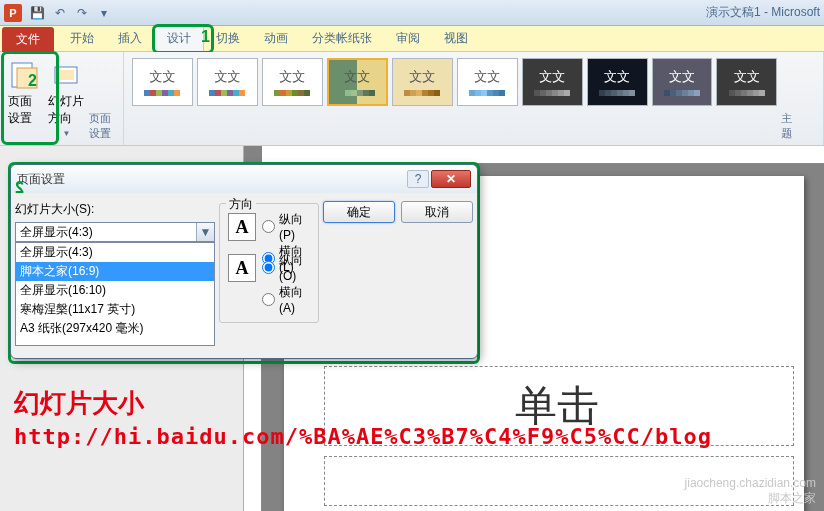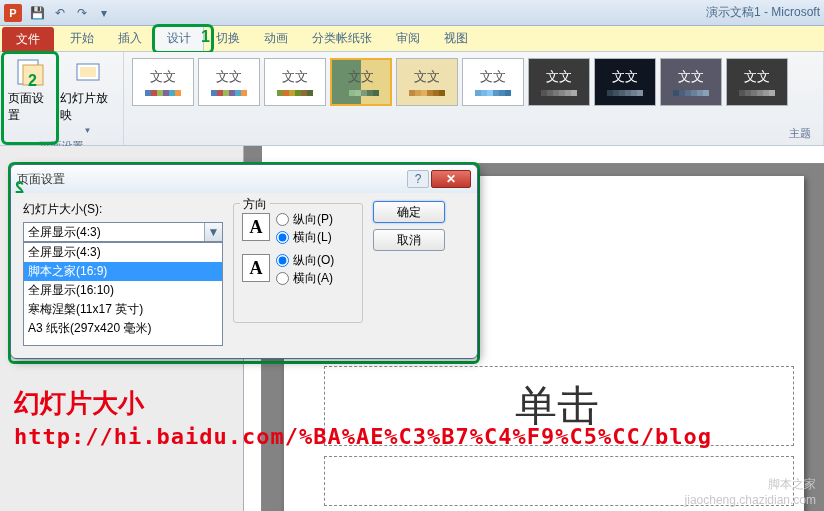--- a/index.html
+++ b/index.html
@@ -9,21 +9,21 @@
 .qat{display:flex;gap:2px;margin-left:6px}
 .qat-btn{width:20px;height:20px;display:flex;align-items:center;justify-content:center;color:#4a6a8a;border-radius:2px}
 .win-title{margin-left:auto;color:#4a6a8a;font-size:12px}
 .ribbon-tabs{height:26px;background:#fef9c3;display:flex;align-items:flex-end;border-bottom:1px solid #c0cbd8;padding-left:2px}
 .tab-file{background:#c0392b;color:#fff;padding:4px 14px;border-radius:3px 3px 0 0;margin-right:4px;position:relative;top:1px}
 .tab{color:#4a6a8a;padding:4px 12px;cursor:pointer;position:relative}
 .tab-active{background:#f5f6f7;border:1px solid #c0cbd8;border-bottom:1px solid #f5f6f7;border-radius:3px 3px 0 0;position:relative;top:1px}
 .anno{position:absolute;color:#009a3d;font-weight:bold;font-size:16px}
 .hl-box{position:absolute;border:3px solid #009a3d;border-radius:6px;pointer-events:none}
 .ribbon-body{height:94px;background:linear-gradient(#f5f6f7,#e9edf2);border-bottom:1px solid #c0cbd8;display:flex;position:relative}
-.rib-group{display:flex;flex-direction:column;align-items:center;padding:2px 4px;border-right:1px solid #d0d8e0}
+.rib-group{display:flex;flex-direction:row;align-items:center;padding:2px 4px;border-right:1px solid #d0d8e0}
 .rib-label{color:#5a7090;font-size:11px;margin-top:auto;padding:2px 0}
 .big-btn{display:flex;flex-direction:column;align-items:center;padding:2px 4px;gap:2px;border-radius:3px;cursor:pointer}
 .big-btn .ico{width:32px;height:32px;display:flex;align-items:center;justify-content:center}
 .themes{display:flex;gap:4px;padding:4px;overflow:hidden}
 .theme-thumb{width:62px;height:48px;border:1px solid #b0b8c0;display:flex;flex-direction:column;align-items:center;justify-content:center;gap:4px;cursor:pointer;padding:2px}
 .theme-thumb .txt{font-size:13px;font-family:"SimSun"}
 .swatch-row{display:flex;gap:0}
 .swatch{width:6px;height:6px}
 .workspace{position:absolute;top:146px;left:0;right:0;bottom:0;display:flex}
 .thumbs-pane{width:244px;background:#ececec;border-right:1px solid #a8b0b8}
@@ -34,34 +34,34 @@
 .placeholder{position:absolute;border:1px dashed #888;display:flex;align-items:center;justify-content:flex-start}
 .ph1{top:190px;left:40px;right:10px;height:80px;font-size:42px;font-family:Liberation Serif, serif;color:#333;padding-left:190px}
 .ph2{top:280px;left:40px;right:10px;height:50px}
 
 .dialog-wrap{position:absolute;top:164px;left:10px;width:468px;background:#f0f0f0;border:1px solid #4a6a8a;border-radius:6px;box-shadow:3px 3px 10px rgba(0,0,0,.35);z-index:50}
 .dlg-title{height:28px;background:linear-gradient(#fdfefe,#e3ecf5);display:flex;align-items:center;padding:0 6px;border-radius:6px 6px 0 0;position:relative}
 .dlg-title-txt{color:#333;font-size:12px}
 .dlg-ctls{margin-left:auto;display:flex;gap:2px}
 .dlg-help{width:22px;height:18px;background:#e8eef5;border:1px solid #b0c0d0;border-radius:2px;display:flex;align-items:center;justify-content:center;color:#4a6a8a;cursor:pointer}
 .dlg-close{width:40px;height:18px;background:linear-gradient(#e57368,#c0392b);border:1px solid #8a2a1f;border-radius:2px;display:flex;align-items:center;justify-content:center;color:#fff;cursor:pointer;font-weight:bold}
-.dlg-body{padding:8px 12px 12px;display:flex;gap:10px}
+.dlg-body{padding:8px 4px 12px;display:flex;gap:4px}
 .dlg-col{display:flex;flex-direction:column}
 .dlg-label{margin-bottom:4px}
 .combo{width:200px;height:20px;border:1px solid #7a8aa0;background:#fff;display:flex;align-items:center;padding:0 4px;position:relative}
 .combo .arrow{position:absolute;right:0;top:0;width:18px;height:18px;background:linear-gradient(#f5f7fa,#d8e0ea);border-left:1px solid #9aabc0;display:flex;align-items:center;justify-content:center;color:#4a6a8a}
 .listbox{width:200px;height:104px;border:1px solid #7a8aa0;background:#fff;overflow:auto;font-family:"SimSun"}
 .lb-item{padding:1px 4px;white-space:nowrap;cursor:pointer}
 .lb-sel{background:#3399ff;color:#fff}
 .group-frame{border:1px solid #c8c8c8;border-radius:3px;padding:6px 8px 8px;position:relative;margin-top:2px}
 .group-frame legend{position:absolute;top:-8px;left:6px;background:#f0f0f0;padding:0 3px;font-size:12px}
 .sub-label{margin:2px 0 2px 2px}
 .radio-row{display:flex;align-items:center;gap:4px;margin:1px 0 1px 28px}
 .orient-ico{width:28px;height:28px;border:1px solid #888;background:#fff;display:flex;align-items:center;justify-content:center;font-size:18px;font-weight:bold;font-family:serif;position:absolute}
-.dlg-btns{display:flex;flex-direction:column;gap:6px}
+.dlg-btns{display:flex;gap:6px}
 .dlg-btn{width:72px;height:22px;background:linear-gradient(#fdfdfd,#e6e6e6);border:1px solid #8a9ab0;border-radius:3px;cursor:pointer}
 .dlg-btn-primary{border:1px solid #3b7dd8;box-shadow:0 0 2px #6aa8ff}
 .overlay-text{position:absolute;color:#e60012;font-family:"SimSun",monospace;font-weight:bold;z-index:80}
 .watermark{position:absolute;right:8px;bottom:4px;color:#c8c8c8;font-size:10px;z-index:90;text-align:right}
 input[type=radio]{margin:0}
 </style>
 </head>
 <body>
 
 <div class="titlebar">
@@ -102,21 +102,21 @@
         </span>
         <span>页面设置</span>
       </div>
       <div class="big-btn">
         <span class="ico">
           <svg width="32" height="32">
               <rect x="5" y="8" width="22" height="16" fill="#fff" stroke="#5a88c0"></rect>
               <rect x="8" y="11" width="16" height="10" fill="#fce8b8"></rect>
             </svg>
         </span>
-        <span>幻灯片放映</span>
+        <span>幻灯片方向</span>
         <span style="font-size:8px;color:#5a7090">▼</span>
       </div>
     </div>
     <div class="rib-label">页面设置</div>
   </div>
 
   <div class="rib-group" style="flex:1;align-items:stretch">
     <div class="themes" id="themes-row">
         <div class="theme-thumb" style="background: rgb(255, 255, 255);">
           <span class="txt" style="color:#555">文文</span>
@@ -222,21 +222,21 @@
           <div class="swatch-row">
             <span class="swatch" style="background:#555"></span>
             <span class="swatch" style="background:#666"></span>
             <span class="swatch" style="background:#777"></span>
             <span class="swatch" style="background:#888"></span>
             <span class="swatch" style="background:#999"></span>
             <span class="swatch" style="background:#aaa"></span>
           </div>
         </div>
       </div>
-    <div class="rib-label" style="align-self:flex-end;margin-right:8px">主题</div>
+    <div class="rib-label" style="align-self:flex-end;margin-right:16px">主题</div>
   </div>
 </div>
 
 <div class="hl-box" style="top:51px;left:1px;width:58px;height:94px"></div>
 <span class="anno" style="top:72px;left:28px">2</span>
 
 <div class="workspace">
   <div class="thumbs-pane"></div>
   <div class="canvas-pane">
     <div class="ruler-h"></div>
@@ -306,15 +306,15 @@
       <button class="dlg-btn">取消</button>
     </div>
   </div>
 </div>
 <div class="hl-box" style="top:162px;left:8px;width:472px;height:202px"></div>
 
 <div class="overlay-text" style="top:386px;left:14px;font-size:26px">幻灯片大小</div>
 <div class="overlay-text" style="top:424px;left:14px;font-size:22px;letter-spacing:1px">http://hi.baidu.com/%BA%AE%C3%B7%C4%F9%C5%CC/blog</div>
 
 <div class="watermark">
+  <div>jiaocheng.chazidian.com</div>
   <div>脚本之家</div>
-  <div>jiaocheng.chazidian.com</div>
 </div>
 
 </body></html>

